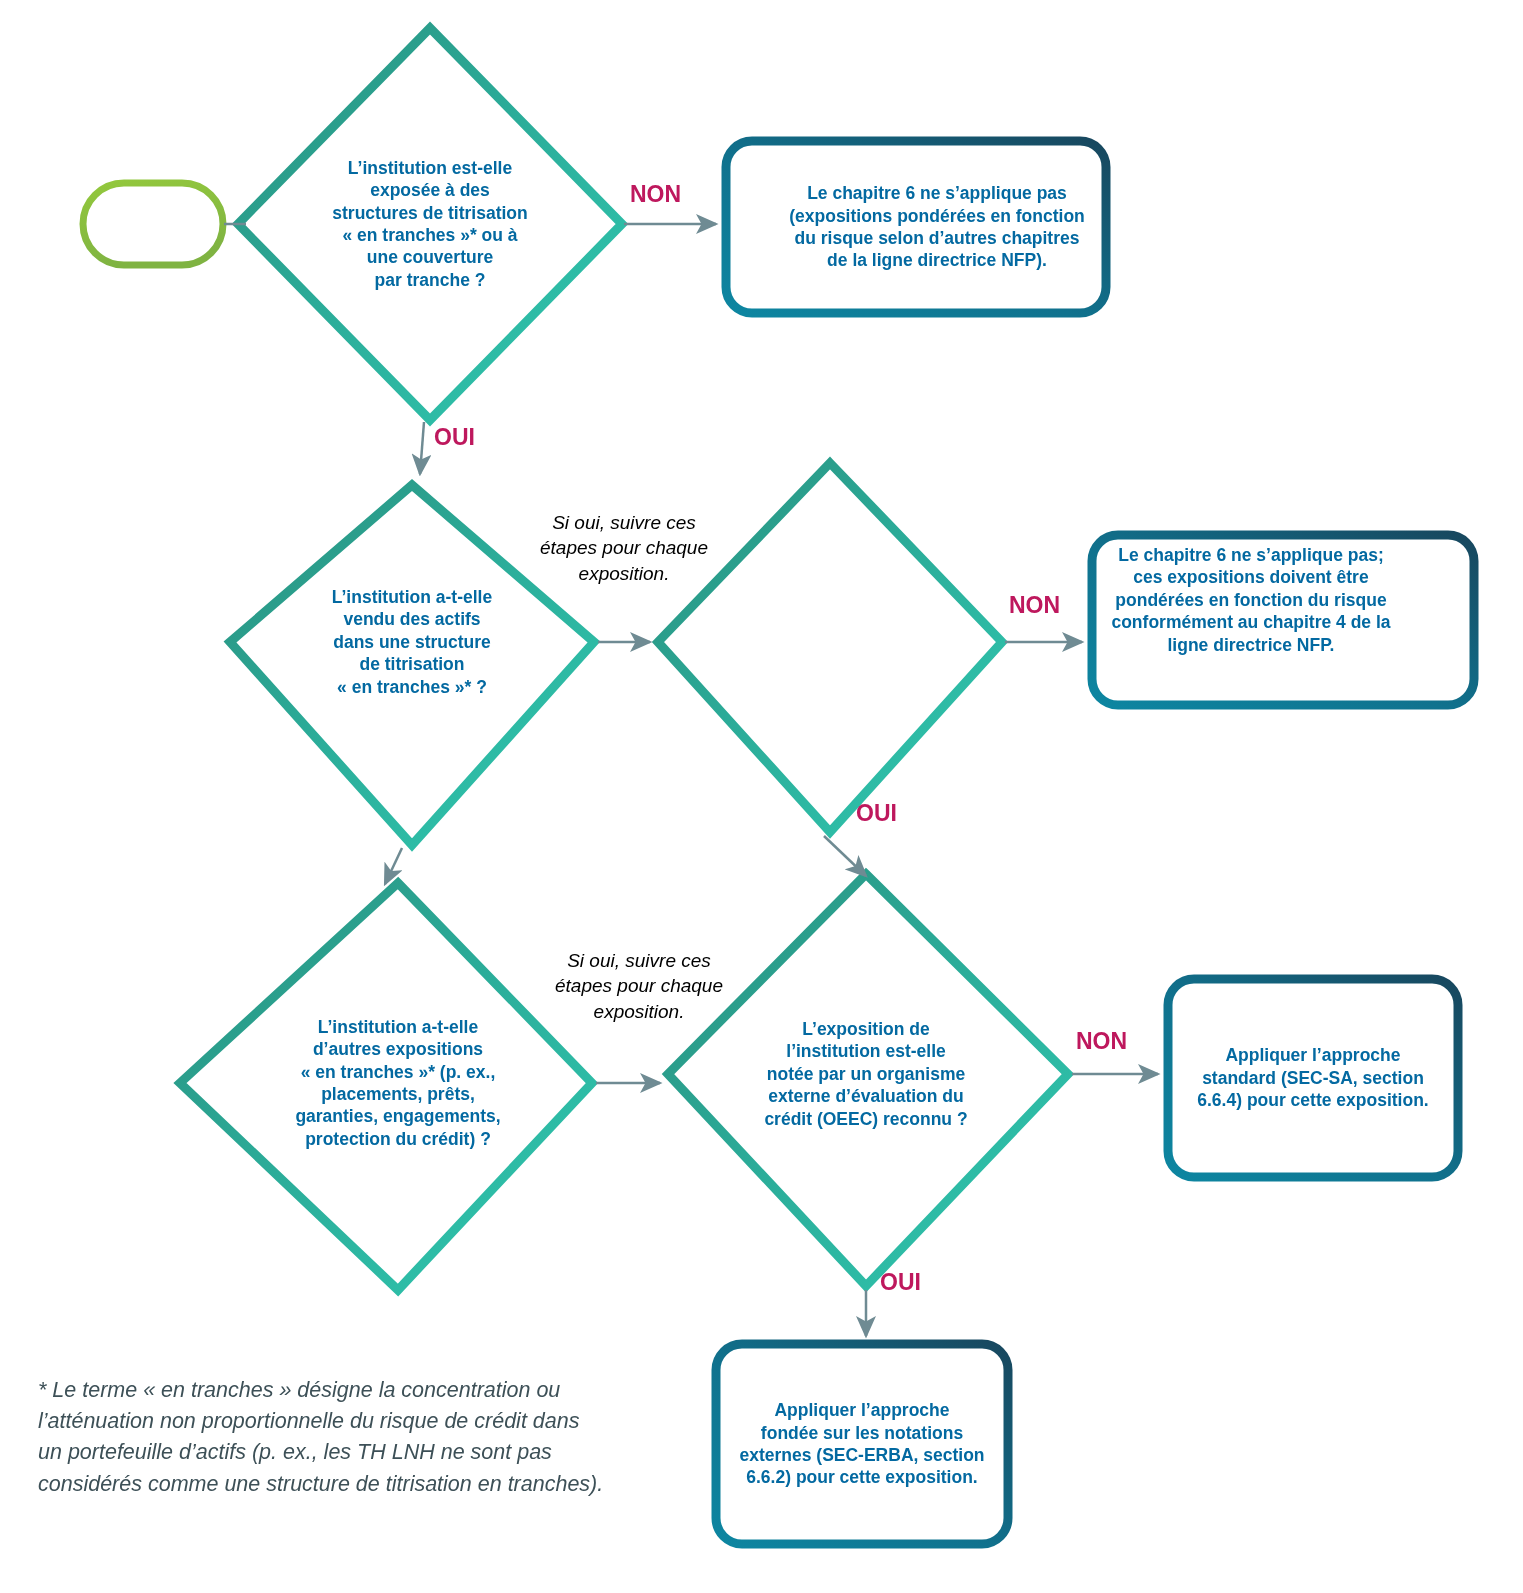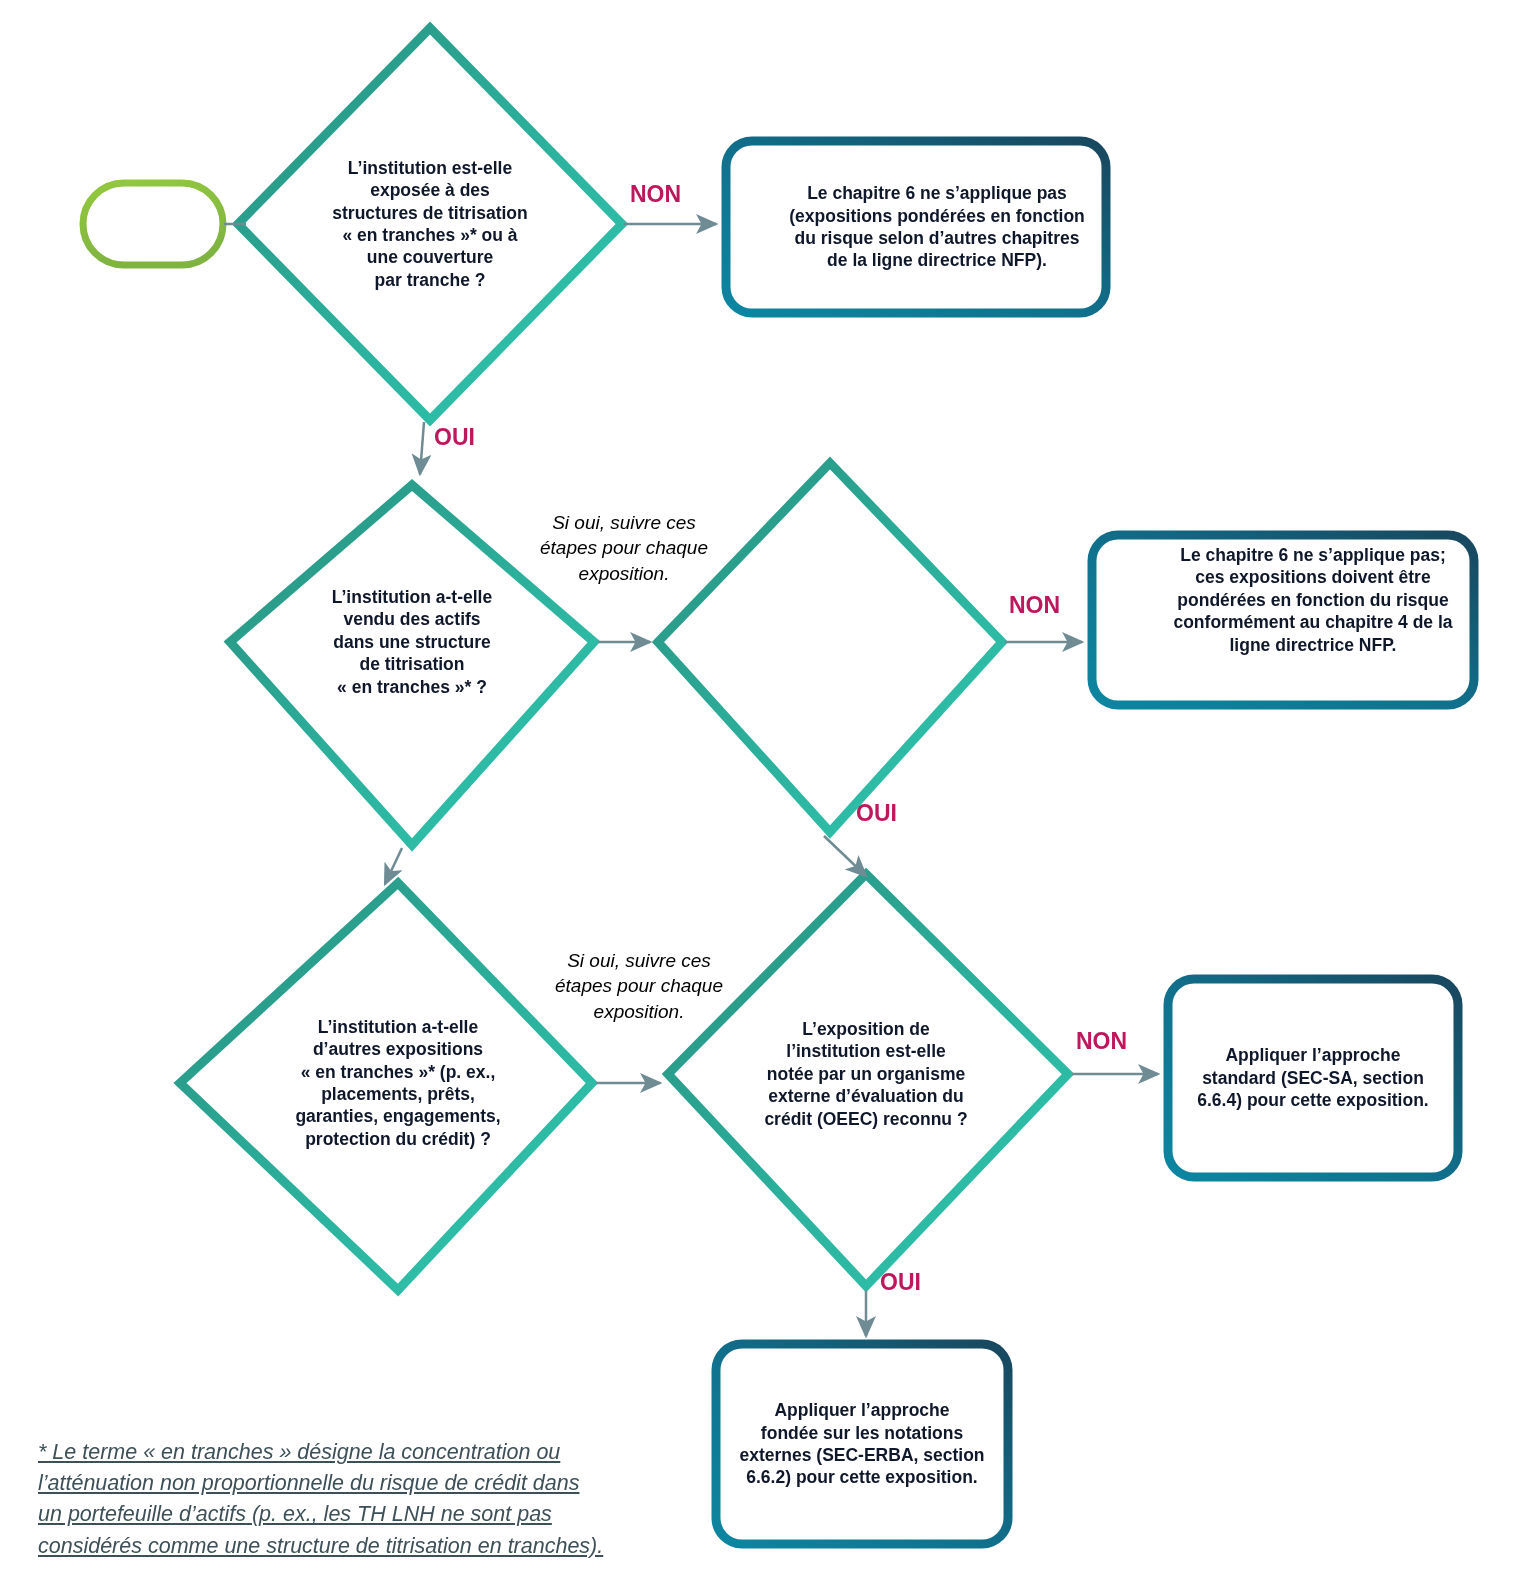--- a/index.html
+++ b/index.html
@@ -19,21 +19,21 @@
   }
   #flow-svg {
     position: absolute;
     left: 0;
     top: 0;
     width: 1523px;
     height: 1593px;
   }
   .node-text {
     position: absolute;
-    color: #0f172a;
+    color: #0369a1;
     font-weight: bold;
     text-align: center;
     line-height: 1.28;
     font-family: "Liberation Sans", sans-serif;
     white-space: pre-line;
     display: flex;
     align-items: center;
     justify-content: center;
   }
   .diamond-text {
@@ -168,21 +168,21 @@
 l’institution est-elle
 notée par un organisme
 externe d’évaluation du
 crédit (OEEC) reconnu ?</div>
 
   <div class="node-text box-text" style="left:732px; top:147px; width:368px; height:160px;margin-left:21px;">Le chapitre 6 ne s’applique pas
 (expositions pondérées en fonction
 du risque selon d’autres chapitres
 de la ligne directrice NFP).</div>
 
-  <div class="node-text box-text" style="left:1128px; top:541px; width:370px; height:118px;">Le chapitre 6 ne s’applique pas;
+  <div class="node-text box-text" style="left:1066px; top:541px; width:370px; height:118px;">Le chapitre 6 ne s’applique pas;
 ces expositions doivent être
 pondérées en fonction du risque
 conformément au chapitre 4 de la
 ligne directrice NFP.</div>
 
   <div class="node-text box-text" style="left:1174px; top:985px; width:278px; height:186px;">Appliquer l’approche
 standard (SEC-SA, section
 6.6.4) pour cette exposition.</div>
 
   <div class="node-text box-text" style="left:722px; top:1350px; width:280px; height:188px;">Appliquer l’approche
@@ -203,18 +203,18 @@
   <div class="edge-label" style="left:880px; top:1269px;">OUI</div>
 
   <div class="note-text" style="left:524px; top:510px; width:200px;">Si oui, suivre ces
 étapes pour chaque
 exposition.</div>
 
   <div class="note-text" style="left:539px; top:948px; width:200px;">Si oui, suivre ces
 étapes pour chaque
 exposition.</div>
 
-  <div class="footnote-text" style="left:38px; top:1437px; width:620px;text-decoration:underline;">* Le terme « en tranches » désigne la concentration ou
+  <div class="footnote-text" style="left:38px; top:1375px; width:620px;">* Le terme « en tranches » désigne la concentration ou
 l’atténuation non proportionnelle du risque de crédit dans
 un portefeuille d’actifs (p. ex., les TH LNH ne sont pas
 considérés comme une structure de titrisation en tranches).</div>
 
 </div>
 
 </body></html>

